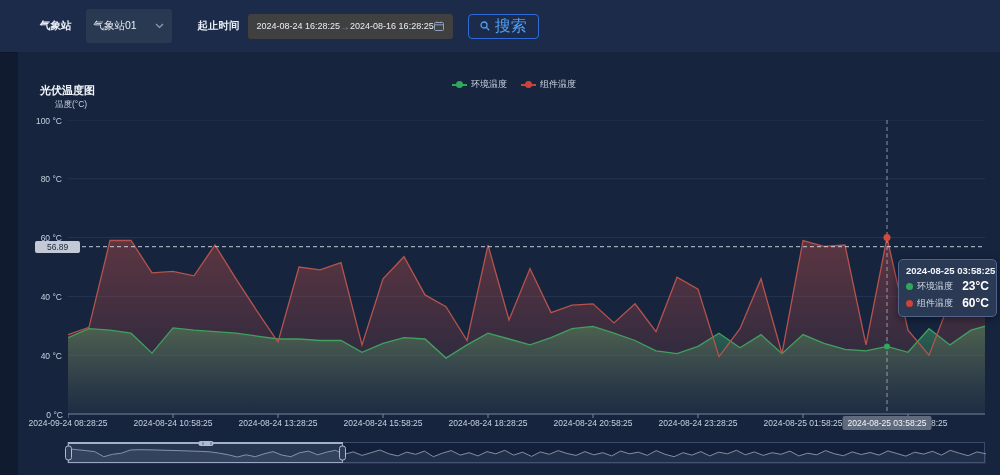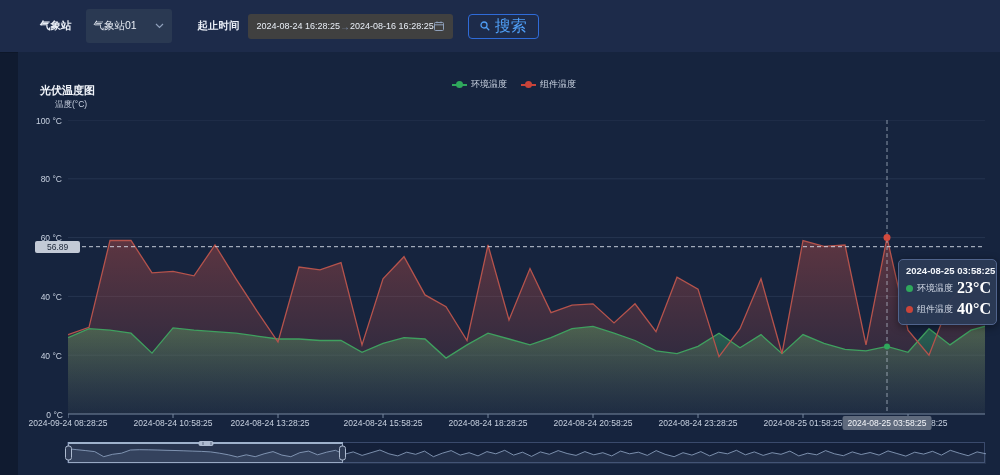--- a/index.html
+++ b/index.html
@@ -44,21 +44,21 @@
            padding:1px 12px; border-radius:2px; }
   .xpointer { position:absolute; left:869px; top:364px; transform:translateX(-50%); background:#5f6a7d;
               color:#f4f6fa; font-size:8.5px; padding:2px 5px; border-radius:2px; z-index:3; white-space:nowrap; }
   .tooltip { position:absolute; left:880px; top:207px; width:99px; background:rgba(43,58,85,0.97);
              border:1px solid #50648c; border-radius:5px; padding:5px 7px 6px; z-index:4;
              box-shadow:0 2px 8px rgba(0,0,0,0.45); }
   .tt-title { font-size:9.5px; font-weight:bold; color:#f2f5fa; white-space:nowrap; margin-bottom:3px; }
   .tt-row { display:flex; align-items:center; gap:4px; margin-top:3px; }
   .tt-row b.dot { width:7px; height:7px; border-radius:50%; flex:none; }
   .tt-row .tt-name { font-size:9px; color:#d6dde9; white-space:nowrap; }
-  .tt-row .tt-val { margin-left:auto; font-size:16px; font-weight:bold; color:#ffffff; white-space:nowrap;font-family:Liberation Serif, serif; }
+  .tt-row .tt-val { margin-left:auto; font-size:12px; font-weight:bold; color:#ffffff; white-space:nowrap; }
 
   
   .slider { position:absolute; left:49px; top:390px; width:918px; height:21px;
             border:1px solid #3a4a6c; background:rgba(16,27,48,0.35); }
   #slider-svg { position:absolute; left:0; top:0; }
   .dz-window { position:absolute; left:1px; top:-1px; width:275px; height:21px;
                background:rgba(150,170,200,0.16); border:1px solid rgba(165,182,208,0.85);
                border-top:2px solid #9fb2cc; cursor:grab; }
   .dz-grip { position:absolute; left:50%; top:-3px; transform:translateX(-50%); width:15px; height:5px;
              background:#aebbd0; border-radius:2px; }
@@ -161,21 +161,21 @@
       <line x1="525" y1="294" x2="525" y2="298" stroke="#76879f"></line>
       <line x1="630" y1="294" x2="630" y2="298" stroke="#76879f"></line>
       <line x1="735" y1="294" x2="735" y2="298" stroke="#76879f"></line>
       <line x1="840" y1="294" x2="840" y2="298" stroke="#76879f"></line>
       <circle cx="819" cy="226.4" r="3" fill="#2fa85c"></circle>
       <circle cx="819" cy="117.6" r="3.5" fill="#d24a3e"></circle>
     </svg>
   <div id="xticks">
       <span class="xtick" style="left: 50px;">2024-09-24 08:28:25</span>
       <span class="xtick" style="left: 155px;">2024-08-24 10:58:25</span>
-      <span class="xtick" style="left: 252px;">2024-08-24 13:28:25</span>
+      <span class="xtick" style="left: 260px;">2024-08-24 13:28:25</span>
       <span class="xtick" style="left: 365px;">2024-08-24 15:58:25</span>
       <span class="xtick" style="left: 470px;">2024-08-24 18:28:25</span>
       <span class="xtick" style="left: 575px;">2024-08-24 20:58:25</span>
       <span class="xtick" style="left: 680px;">2024-08-24 23:28:25</span>
       <span class="xtick" style="left: 785px;">2024-08-25 01:58:25</span>
       <span class="xtick" style="left: 890px;">2024-08-25 04:28:25</span>
     </div>
 
   <span class="ymark">56.89</span>
   <span class="xpointer">2024-08-25 03:58:25</span>
@@ -184,21 +184,21 @@
     <div class="tt-title">2024-08-25 03:58:25</div>
     <div id="tt-rows">
         <div class="tt-row">
           <b class="dot" style="background:#2fa85c"></b>
           <span class="tt-name">环境温度</span>
           <span class="tt-val">23°C</span>
         </div>
         <div class="tt-row">
           <b class="dot" style="background:#c9443a"></b>
           <span class="tt-name">组件温度</span>
-          <span class="tt-val">40°C</span>
+          <span class="tt-val">60°C</span>
         </div>
       </div>
   </div>
 
   <div class="slider">
     <svg id="slider-svg" width="918" height="21">
         <path d="M0,21 L0.0,5.7 L8.9,6.7 L17.8,7.6 L26.7,8.6 L35.7,13.7 L44.6,11.3 L53.5,10.2 L62.4,7.0 L71.3,6.7 L80.2,6.8 L89.1,7.0 L98.0,7.3 L107.0,7.5 L115.9,7.8 L124.8,8.1 L133.7,8.4 L142.6,8.9 L151.5,10.2 L160.4,11.8 L169.3,14.0 L178.3,11.8 L187.2,13.7 L196.1,10.8 L205.0,8.6 L213.9,12.1 L222.8,13.7 L231.7,9.7 L240.6,8.1 L249.6,11.8 L258.5,9.2 L267.4,7.3 L276.3,11.3 L285.2,8.9 L294.1,12.4 L303.0,9.7 L311.9,7.0 L320.9,10.8 L329.8,12.9 L338.7,9.2 L347.6,11.3 L356.5,8.1 L365.4,13.7 L374.3,10.2 L383.2,7.6 L392.2,12.1 L401.1,9.7 L410.0,12.9 L418.9,8.6 L427.8,10.8 L436.7,7.3 L445.6,12.1 L454.5,9.2 L463.5,13.4 L472.4,8.9 L481.3,11.3 L490.2,7.6 L499.1,10.5 L508.0,12.4 L516.9,8.6 L525.8,11.8 L534.8,9.7 L543.7,12.9 L552.6,8.1 L561.5,10.8 L570.4,9.2 L579.3,12.4 L588.2,7.6 L597.1,11.3 L606.1,13.7 L615.0,9.7 L623.9,12.1 L632.8,8.6 L641.7,12.9 L650.6,9.2 L659.5,10.8 L668.4,7.3 L677.4,11.8 L686.3,8.9 L695.2,12.4 L704.1,9.7 L713.0,11.3 L721.9,8.1 L730.8,12.9 L739.7,10.2 L748.7,11.8 L757.6,7.6 L766.5,10.8 L775.4,12.7 L784.3,8.9 L793.2,11.5 L802.1,9.5 L811.0,12.1 L820.0,7.9 L828.9,10.5 L837.8,13.1 L846.7,9.2 L855.6,11.1 L864.5,8.3 L873.4,12.1 L882.3,7.3 L891.3,10.2 L900.2,12.7 L909.1,8.9 L918.0,10.8 L918,21 Z" fill="rgba(140,160,190,0.12)"></path>
         <polyline points="0.0,5.7 8.9,6.7 17.8,7.6 26.7,8.6 35.7,13.7 44.6,11.3 53.5,10.2 62.4,7.0 71.3,6.7 80.2,6.8 89.1,7.0 98.0,7.3 107.0,7.5 115.9,7.8 124.8,8.1 133.7,8.4 142.6,8.9 151.5,10.2 160.4,11.8 169.3,14.0 178.3,11.8 187.2,13.7 196.1,10.8 205.0,8.6 213.9,12.1 222.8,13.7 231.7,9.7 240.6,8.1 249.6,11.8 258.5,9.2 267.4,7.3 276.3,11.3 285.2,8.9 294.1,12.4 303.0,9.7 311.9,7.0 320.9,10.8 329.8,12.9 338.7,9.2 347.6,11.3 356.5,8.1 365.4,13.7 374.3,10.2 383.2,7.6 392.2,12.1 401.1,9.7 410.0,12.9 418.9,8.6 427.8,10.8 436.7,7.3 445.6,12.1 454.5,9.2 463.5,13.4 472.4,8.9 481.3,11.3 490.2,7.6 499.1,10.5 508.0,12.4 516.9,8.6 525.8,11.8 534.8,9.7 543.7,12.9 552.6,8.1 561.5,10.8 570.4,9.2 579.3,12.4 588.2,7.6 597.1,11.3 606.1,13.7 615.0,9.7 623.9,12.1 632.8,8.6 641.7,12.9 650.6,9.2 659.5,10.8 668.4,7.3 677.4,11.8 686.3,8.9 695.2,12.4 704.1,9.7 713.0,11.3 721.9,8.1 730.8,12.9 739.7,10.2 748.7,11.8 757.6,7.6 766.5,10.8 775.4,12.7 784.3,8.9 793.2,11.5 802.1,9.5 811.0,12.1 820.0,7.9 828.9,10.5 837.8,13.1 846.7,9.2 855.6,11.1 864.5,8.3 873.4,12.1 882.3,7.3 891.3,10.2 900.2,12.7 909.1,8.9 918.0,10.8" fill="none" stroke="#8ca1bf" stroke-width="1" opacity="0.85"></polyline>
       </svg>
     <div class="dz-window" style="left: 0px; width: 275.4px;">

